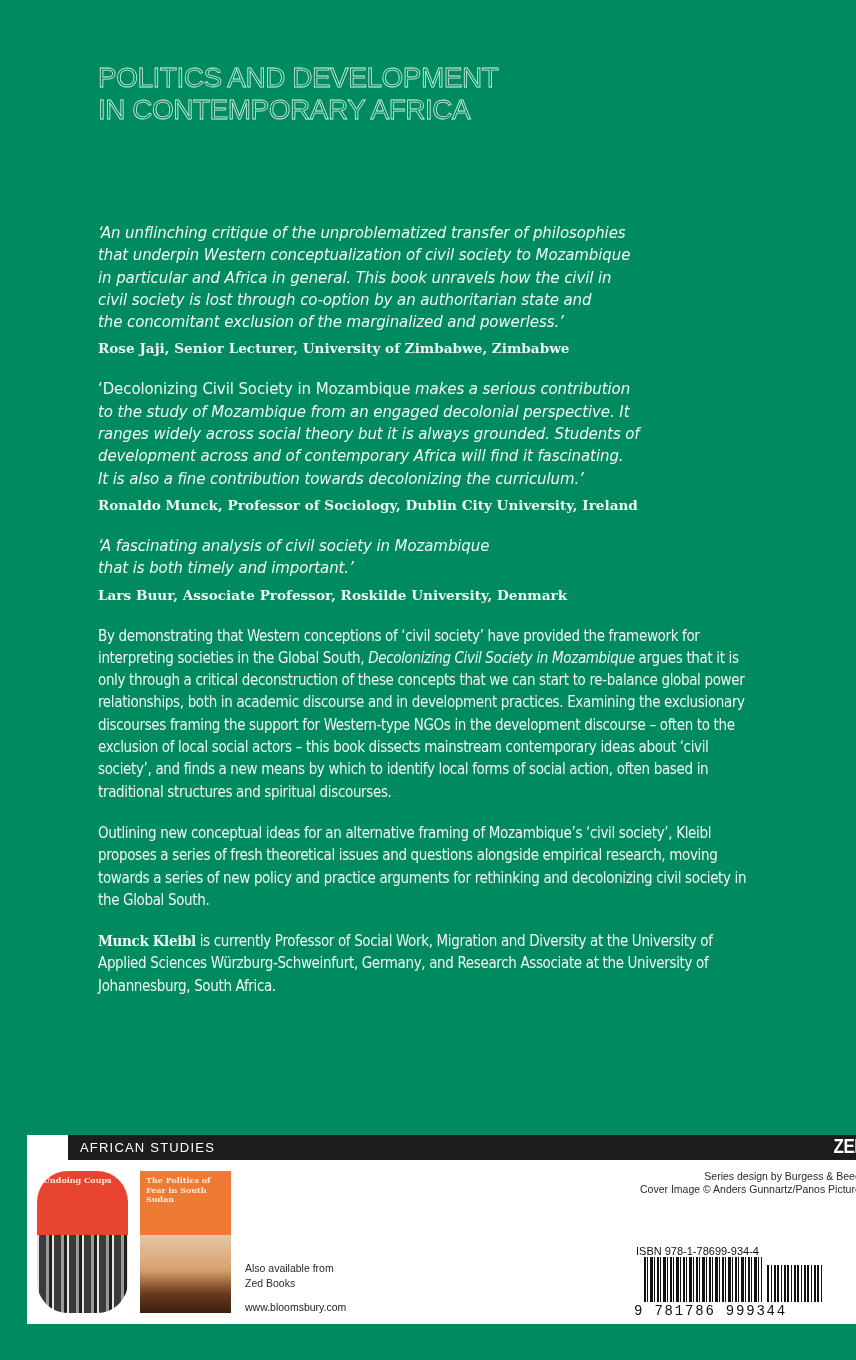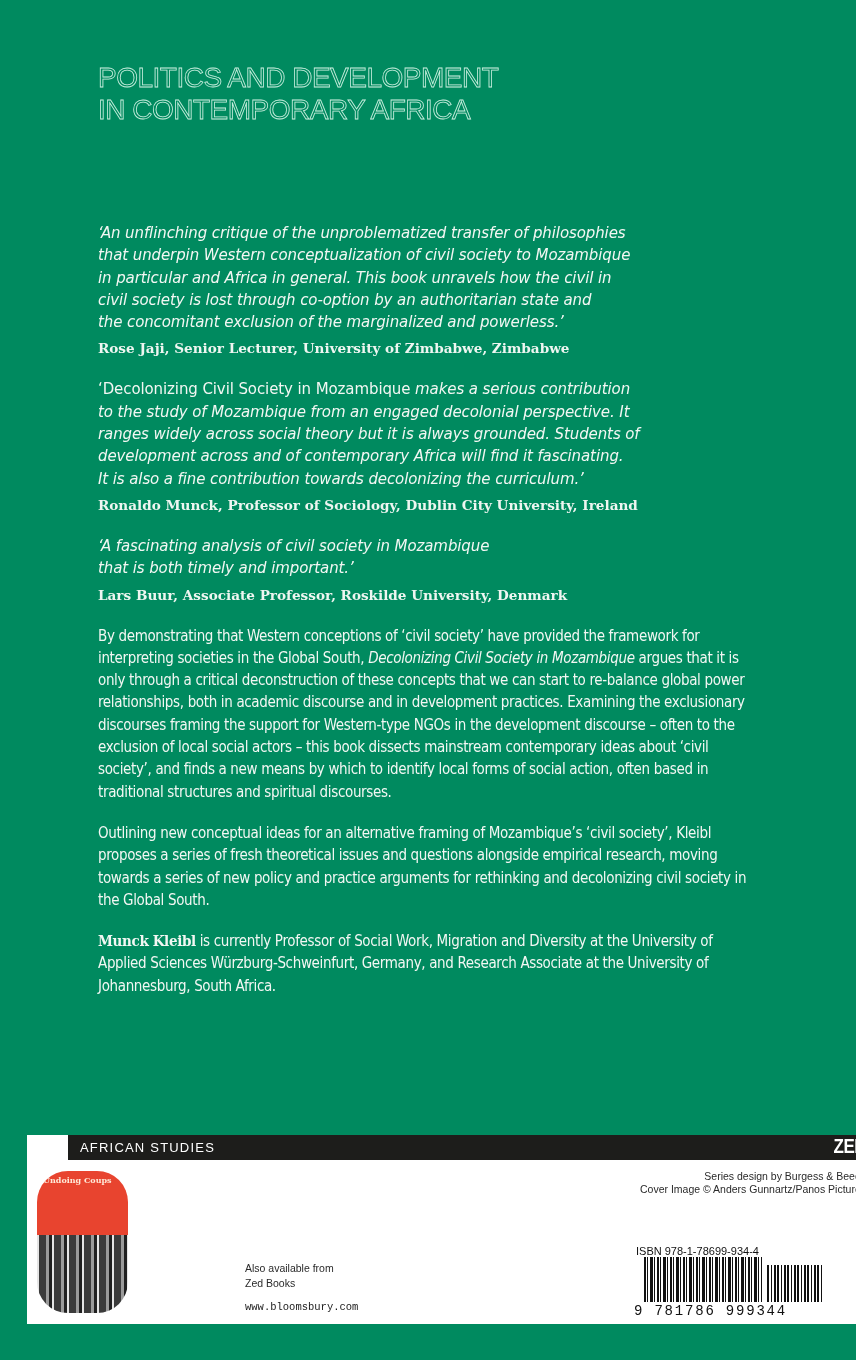--- a/index.html
+++ b/index.html
@@ -22,21 +22,21 @@
   .book .top{height:64px;padding:5px 6px;box-sizing:border-box;}
   .book .title{font-family:"DejaVu Serif",serif;font-weight:bold;font-size:8px;line-height:9.5px;color:#ffe9d8;}
   .book .photo{position:absolute;left:0;top:64px;width:91px;height:78px;}
   .book1{left:10px;border-radius:31px;}
   .book1 .top{background:#e8442f;}
   .book1 .photo{background:repeating-linear-gradient(90deg,#e5e5e5 0 2px,#3b3b3b 2px 9px,#9a9a9a 9px 12px,#202020 12px 15px);}
   .book2{left:113px;}
   .book2 .top{background:#ee7a34;}
   .book2 .photo{background:linear-gradient(180deg,#e4c8a8 0%,#d7a06a 45%,#6b3a1e 75%,#3a1f10 100%);}
   .also{position:absolute;left:218px;top:126px;font-family:"Liberation Sans",sans-serif;font-size:10.5px;line-height:15px;color:#2a2a2a;}
-  .url{position:absolute;left:218px;top:166px;font-family:Liberation Mono, monospace;font-size:10.5px;color:#1a1a1a;}
+  .url{position:absolute;left:218px;top:166px;font-family:Liberation Sans, sans-serif;font-size:10.5px;color:#1a1a1a;}
   .credits{position:absolute;right:12px;top:35px;text-align:right;font-family:"Liberation Sans",sans-serif;font-size:10.5px;line-height:13px;color:#2a2a2a;}
   .isbn-label{position:absolute;left:609px;top:110px;font-family:"Liberation Sans",sans-serif;font-size:11px;color:#111;}
   .barcode-main{position:absolute;left:617px;top:122px;width:118px;height:45px;background:repeating-linear-gradient(90deg,#111 0 2px,#fff 2px 3px,#111 3px 4px,#fff 4px 6px,#111 6px 9px,#fff 9px 10px,#111 10px 11px,#fff 11px 13px);}
   .barcode-addon{position:absolute;left:740px;top:130px;width:57px;height:37px;background:repeating-linear-gradient(90deg,#111 0 2px,#fff 2px 4px,#111 4px 5px,#fff 5px 7px,#111 7px 9px,#fff 9px 10px);}
   .addon-digits{position:absolute;left:744px;top:136px;font-family:"Liberation Sans",sans-serif;font-size:10px;letter-spacing:4px;color:#111;}
   .barcode-digits{position:absolute;left:607px;top:168px;font-family:"Liberation Mono",monospace;font-size:14px;letter-spacing:1.8px;color:#111;}
 </style>
 </head>
 <body>
 
@@ -89,20 +89,26 @@
     <span class="label">AFRICAN STUDIES</span>
     <span class="logo">ZED</span>
   </div>
 
   <div class="book book1">
     <div class="top">
         <div class="title">Undoing Coups</div>
       </div>
     <div class="photo"></div>
   </div>
+  <div class="book book2">
+    <div class="top">
+        <div class="title">The Politics of Fear in South Sudan</div>
+      </div>
+    <div class="photo"></div>
+  </div>
 
   <div class="also">
     <div>Also available from</div>
     <div>Zed Books</div>
   </div>
   <div class="url">www.bloomsbury.com</div>
 
   <div class="credits">
     <div>Series design by Burgess &amp; Beech</div>
     <div>Cover Image © Anders Gunnartz/Panos Pictures</div>

